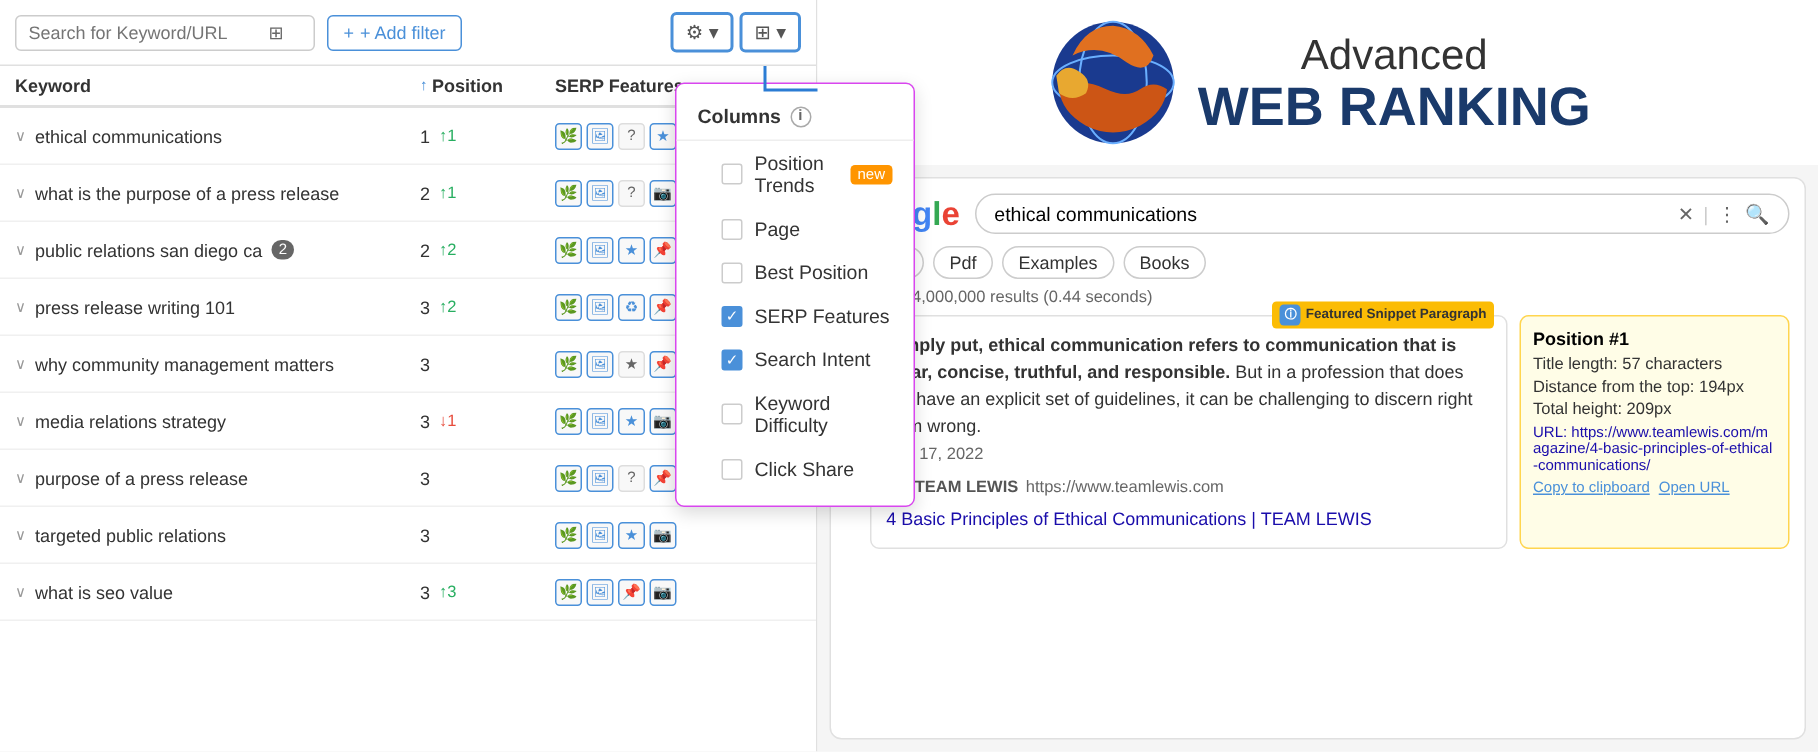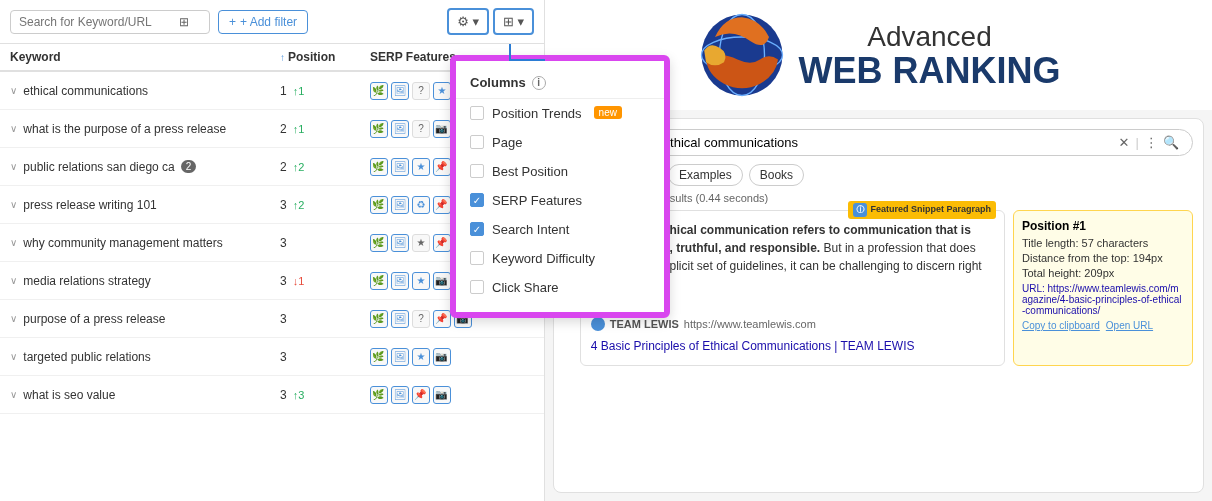--- a/index.html
+++ b/index.html
@@ -179,47 +179,48 @@
       color: #4a90d9;
       border-color: #4a90d9;
     }
 
     
     .columns-dropdown {
       position: absolute;
       top: 55px;
       left: 450px;
       background: #fff;
-      border: 6px solid #d946ef;
+      border: 1px solid #d946ef;
       border-radius: 6px;
       box-shadow: 0 4px 12px rgba(0,0,0,0.15);
-      width: 220px;
+      width: 160px;
       padding: 10px 0;
       z-index: 100;
     }
 
     .columns-header {
       display: flex;
       align-items: center;
       gap: 6px;
       padding: 4px 14px 8px;
       font-weight: bold;
       font-size: 13px;
       color: #333;
       border-bottom: 1px solid #eee;
     }
 
     .columns-item {
       display: flex;
-      align-items: flex-start;
+      align-items: center;
       gap: 8px;
       padding: 7px 14px;
       font-size: 13px;
       color: #333;
       cursor: pointer;
+      margin-left: 16px;
     }
 
     .checkbox {
       width: 14px;
       height: 14px;
       border: 1px solid #ccc;
       border-radius: 2px;
       display: flex;
       align-items: center;
       justify-content: center;

